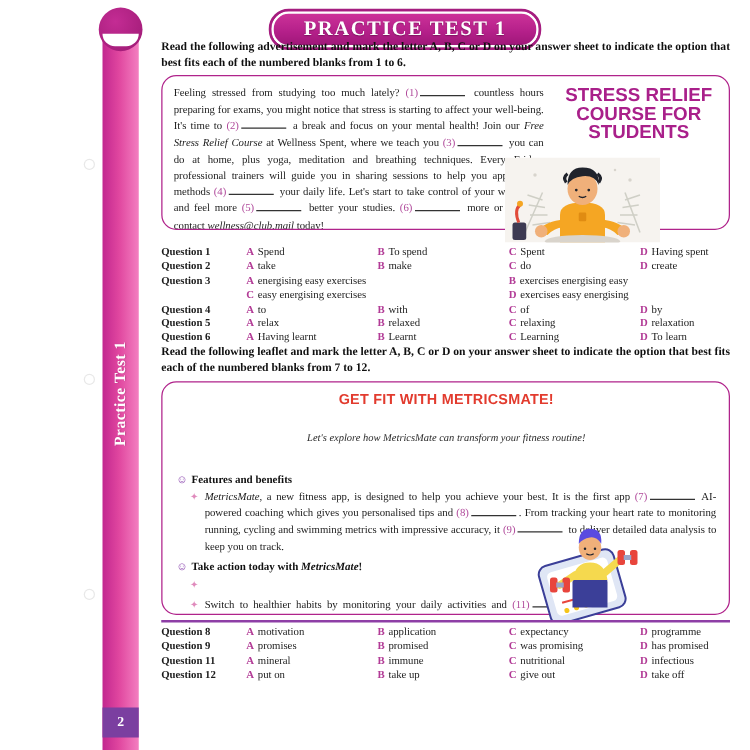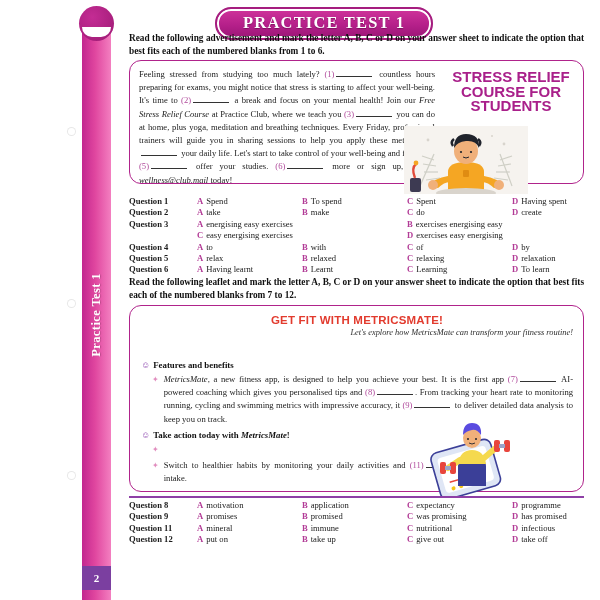--- a/index.html
+++ b/index.html
@@ -90,22 +90,22 @@
     color:#a9208a;font-weight:bold;font-size:15px;line-height:14.5px;
     font-family:"Liberation Sans", sans-serif;text-align:center;
   }
 
   
   .leaf-title{
     color:#e23b2e;font-weight:bold;font-size:11.5px;text-align:center;
     font-family:"Liberation Sans", sans-serif;letter-spacing:.2px;
   }
   .leaf-sub{
-    color:#2b2b2b;font-style:italic;font-size:8.4px;text-align:right;
-    font-family:"Liberation Serif", serif;margin-top:2px;
+    color:#2b2b2b;font-style:italic;font-size:8.4px;text-align:center;
+    font-family:"Liberation Serif", serif;margin-top:20px;
   }
   .leaf-head{
     font-size:8.8px;font-weight:bold;color:#101010;
     font-family:"Liberation Serif", serif;
   }
   .tick{color:#8e4bb0;font-size:9px;margin-right:3px;}
   .bullet-row{display:flex;gap:5px;margin-top:3px;}
   .bdot{color:#e08bbd;font-size:8px;line-height:13px;padding-left:11px;}
   .btxt{flex:1;}
 
@@ -156,27 +156,27 @@
     <div class="passage-box ad">
       <div style="display:flex;height:100%;">
         <div style="flex:1;padding:7px 8px 6px 9px;">
           <div class="ptext">
             <span>Feeling stressed from studying too much lately?</span>
             <span class="blankno">(1)</span><span class="blank"></span>
             <span>countless hours preparing for exams, you might notice that stress is starting to affect your well-being. It's time to</span>
             <span class="blankno">(2)</span><span class="blank"></span>
             <span>a break and focus on your mental health! Join our</span>
             <span class="ital">Free Stress Relief Course</span>
-            <span>at Practice Club, where we teach you</span>
+            <span>at Wellness Spent, where we teach you</span>
             <span class="blankno">(3)</span><span class="blank"></span>
             <span>you can do at home, plus yoga, meditation and breathing techniques. Every Friday, professional trainers will guide you in sharing sessions to help you apply these methods</span>
             <span class="blankno">(4)</span><span class="blank"></span>
             <span>your daily life. Let's start to take control of your well-being and feel more</span>
             <span class="blankno">(5)</span><span class="blank"></span>
-            <span>offer your studies.</span>
+            <span>better your studies.</span>
             <span class="blankno">(6)</span><span class="blank"></span>
             <span>more or sign up, contact</span>
             <span class="ital">wellness@club.mail</span>
             <span>today!</span>
           </div>
         </div>
         <div style="width:132px;padding:9px 6px 0 2px;">
           <div class="ad-head">STRESS RELIEF COURSE FOR STUDENTS</div>
         </div>
       </div>

